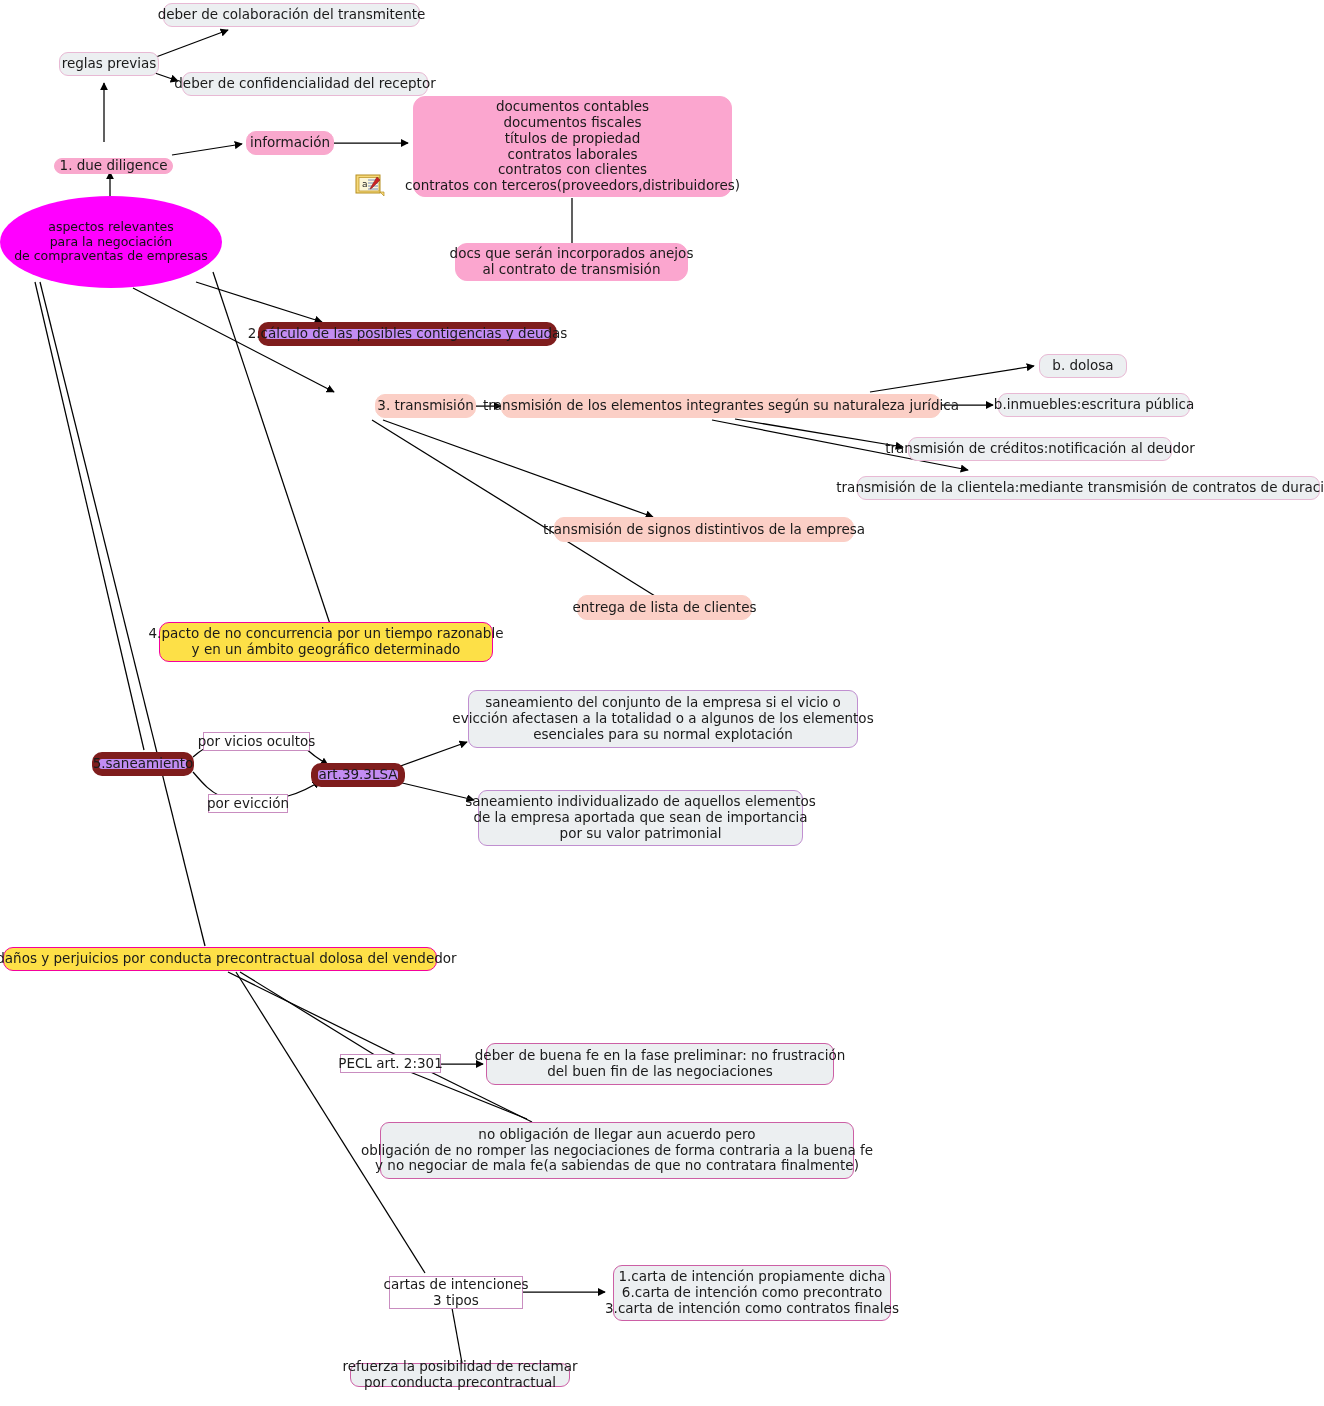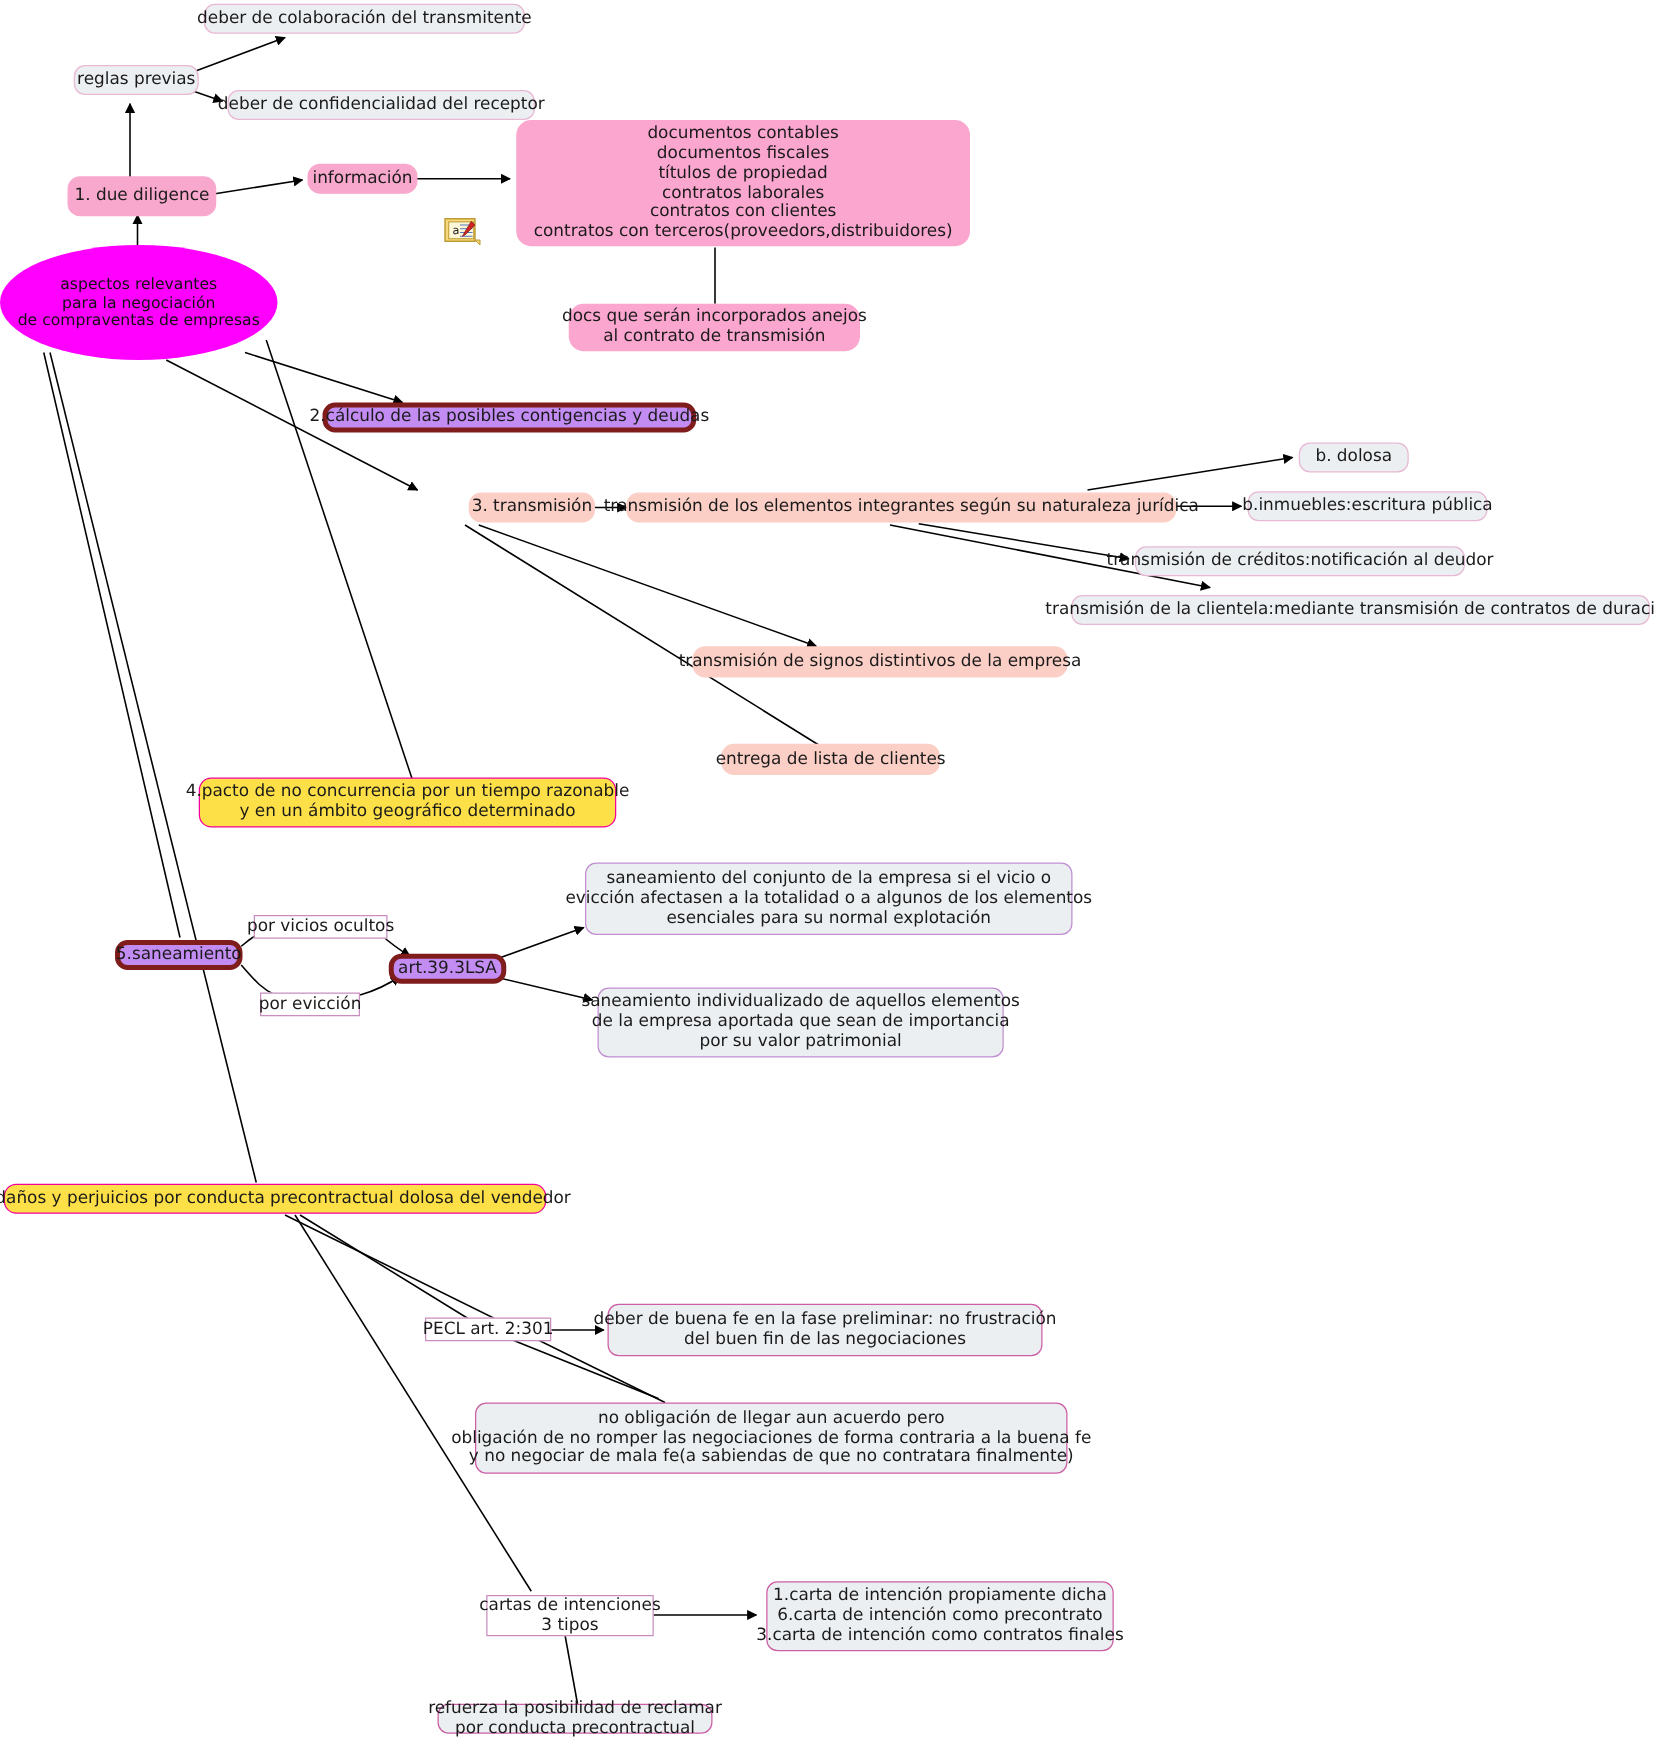--- a/index.html
+++ b/index.html
@@ -72,21 +72,21 @@
   }
   .n-salmon{          
     background:#fbcfc6;
     border:1px solid #fbcfc6;
     border-radius:10px;
     font-size:13.5px;
     padding:3px 10px;
   }
   .n-violet{          
     background:#c28cf2;
-    border:4px solid #7f1d1d;
+    border:7px solid #7f1d1d;
     border-radius:10px;
     font-size:13.5px;
     padding:3px 10px;
   }
   .n-magenta{         
     background:#fde047;
     border:1px solid #f4009c;
     border-radius:10px;
     font-size:13.5px;
     padding:4px 11px;
@@ -189,25 +189,25 @@
       <line x1="452" y1="1308" x2="462" y2="1363"></line>
     </g>
   </svg>
 
   <div class="node n-pale" style="left:163px;top:3px;width:257px;height:24px;">deber de colaboración del transmitente</div>
 
   <div class="node n-pale" style="left:59px;top:52px;width:100px;height:24px;">reglas previas</div>
 
   <div class="node n-pale" style="left:182px;top:72px;width:246px;height:24px;">deber de confidencialidad del receptor</div>
 
-  <div class="node n-pink" style="left:54px;top:141px;width:119px;height:32px;">1. due diligence</div>
+  <div class="node n-pink" style="left:54px;top:158px;width:119px;height:16px;">1. due diligence</div>
 
   <div class="node n-pink" style="left:246px;top:131px;width:88px;height:24px;">información</div>
 
-  <div class="node n-pink-strong" style="left:413px;top:96px;width:363px;height:101px;">documentos contables
+  <div class="node n-pink-strong" style="left:413px;top:96px;width:319px;height:101px;">documentos contables
 documentos fiscales
 títulos de propiedad
 contratos laborales
 contratos con clientes
 contratos con terceros(proveedors,distribuidores)</div>
 
   <div class="note-icon" style="left:355px;top:173px;">
     <svg viewBox="0 0 30 24" width="30" height="24">
       <rect x="1" y="2" width="24" height="18" fill="#f6d97a" stroke="#b58e20" stroke-width="1"></rect>
       <rect x="4" y="4.5" width="20" height="13.5" fill="#fdf6d8" stroke="#b58e20" stroke-width="0.7"></rect>

